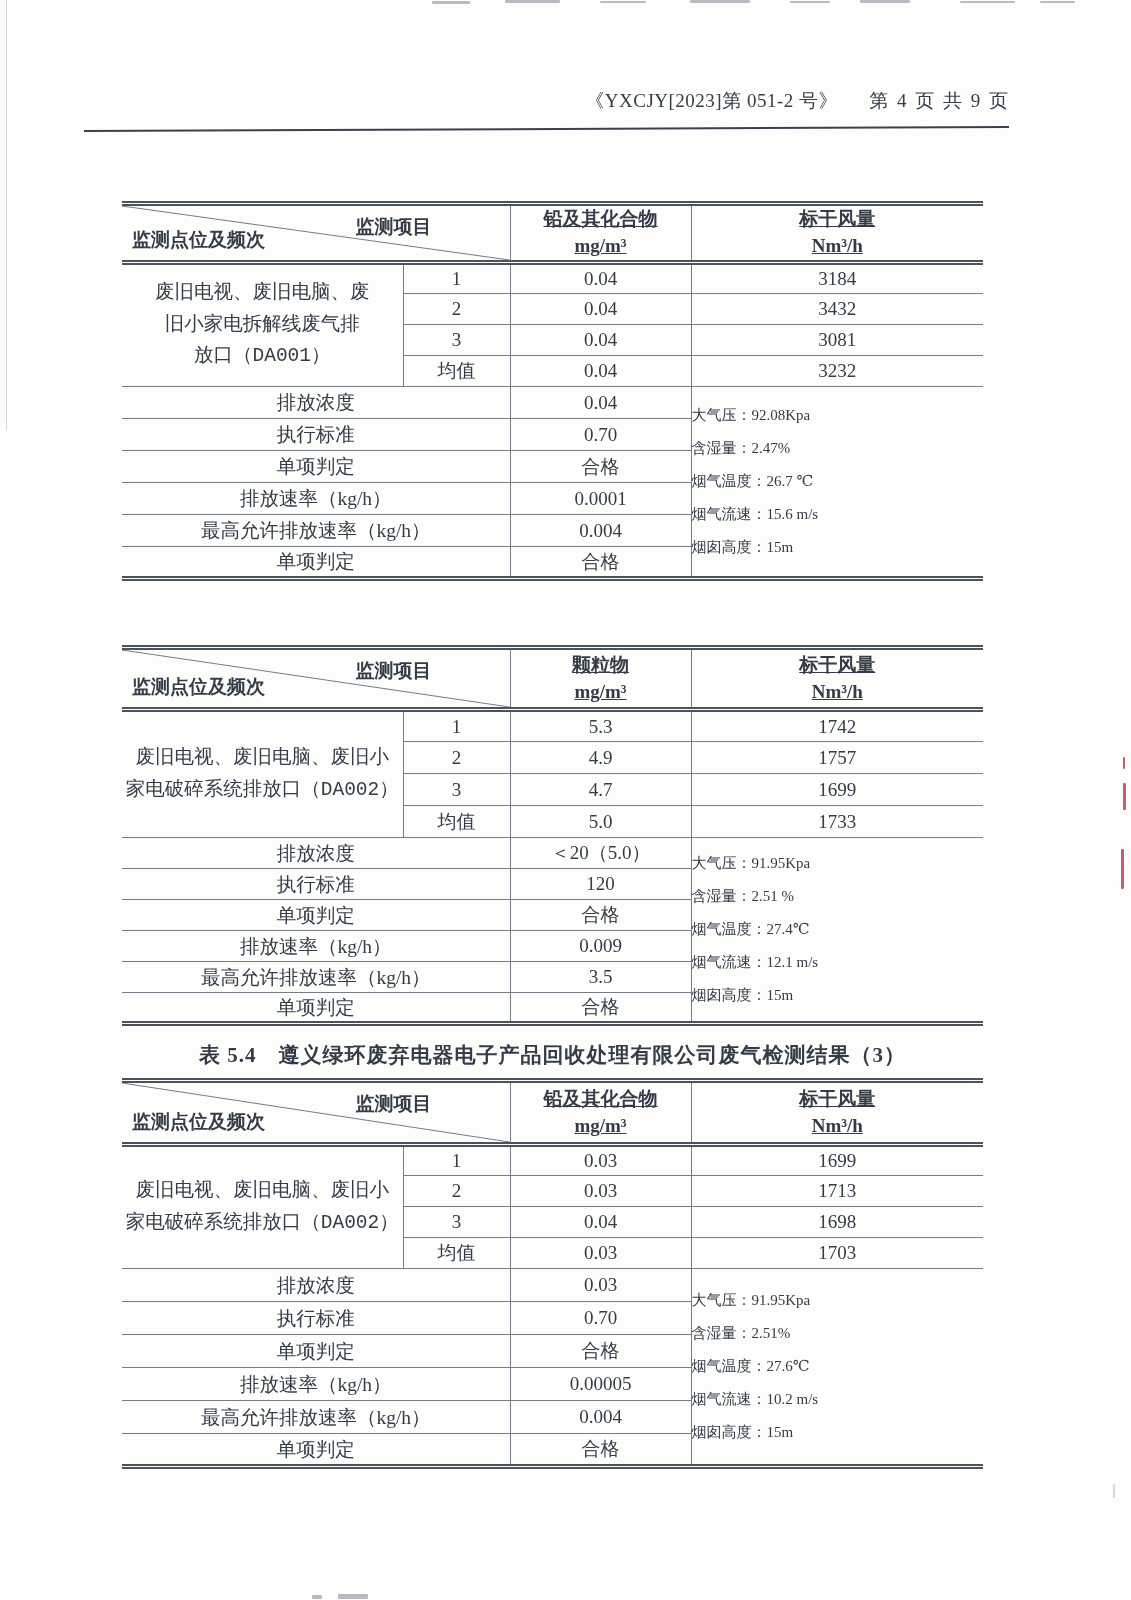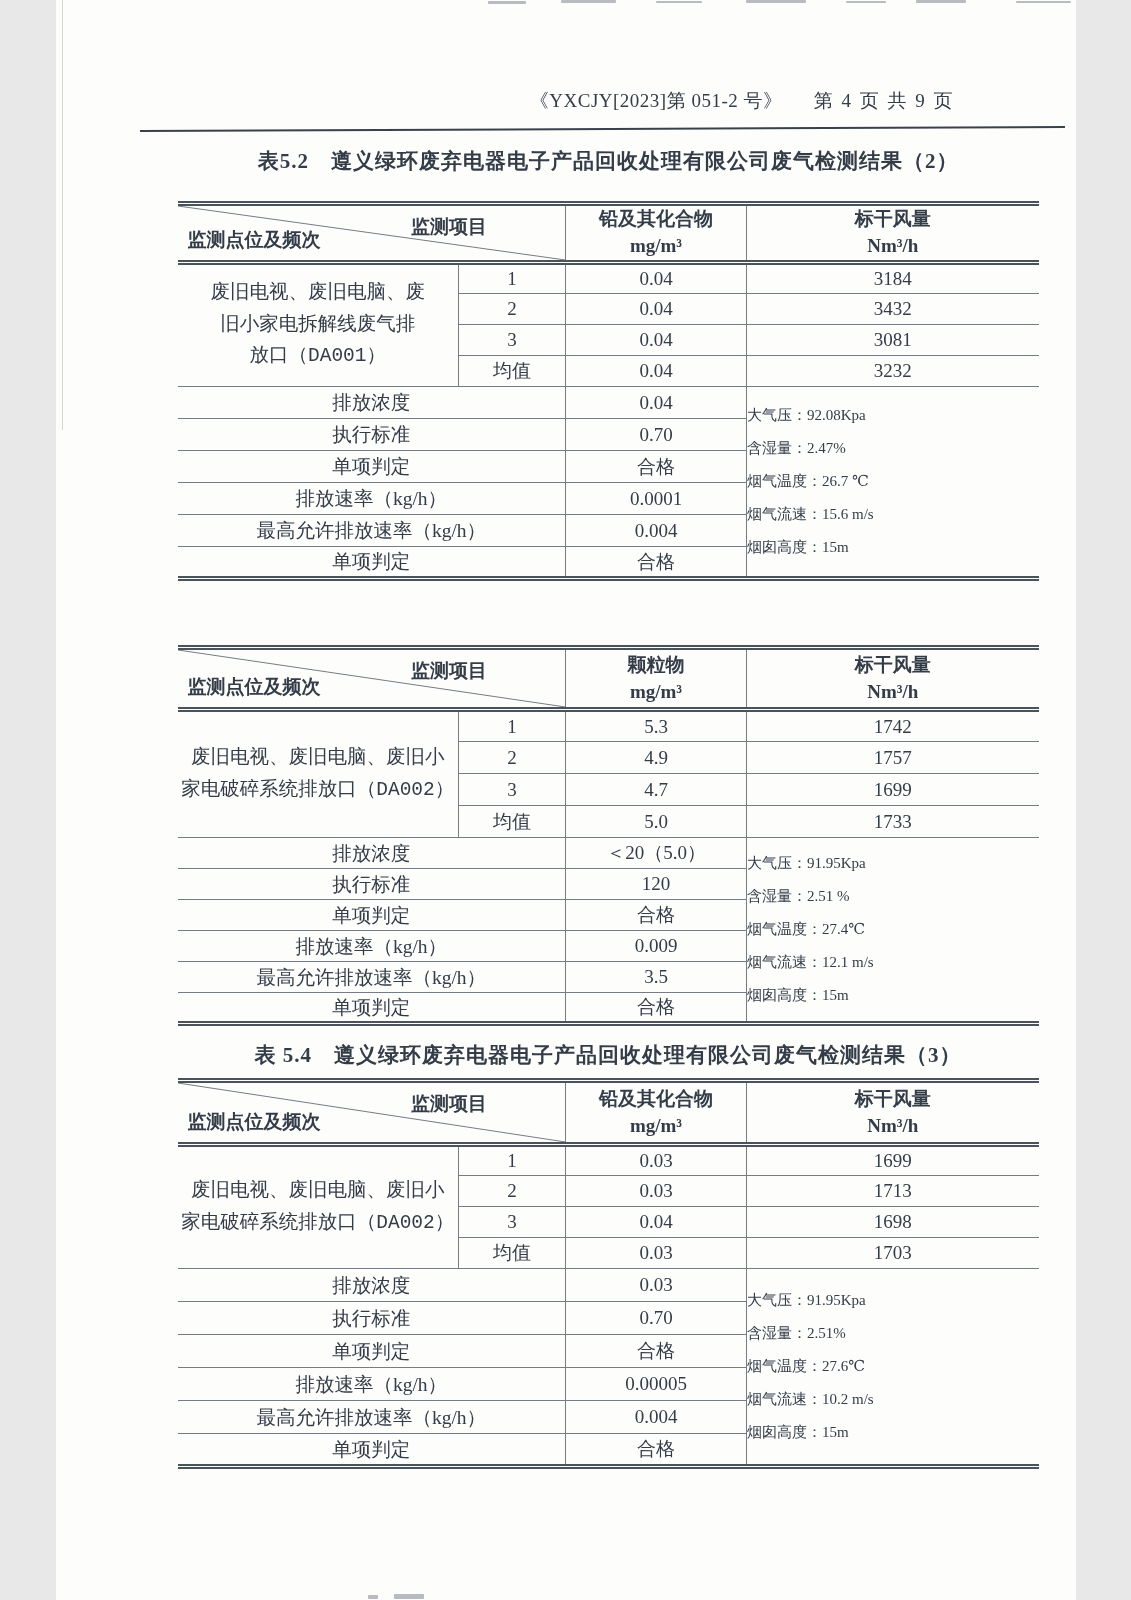--- a/index.html
+++ b/index.html
@@ -1,17 +1,17 @@
 <!DOCTYPE html>
 <html><head>
 <meta charset="utf-8">
 <style>
   html,body{margin:0;padding:0;background:#e8e8e8;}
   .page{
-    position:relative;width:1020px;height:1600px;margin:0 auto;
+    position:relative;width:1131px;height:1600px;margin:0 auto;
     background:#fdfdfc;overflow:hidden;
     font-family:"Liberation Serif","DejaVu Serif",serif;
     color:#333c47;
   }
   
   .page-header{
     position:absolute;top:88px;right:121px;
     font-size:19px;letter-spacing:.5px;white-space:nowrap;
   }
   .page-header .pgno{margin-left:26px;letter-spacing:2px;}
@@ -26,21 +26,21 @@
   }
   
   table.rpt{
     position:absolute;left:122px;width:861px;
     border-collapse:collapse;table-layout:fixed;
     border-top:5px double #4a525c;border-bottom:5px double #4a525c;
     font-size:19px;
   }
   table.rpt td{padding:0;vertical-align:middle;border-bottom:1px solid #767c85;}
   td.vr{border-right:1px solid #767c85;}
-  tr.hdr td{border-bottom:5px double #4a525c;}
+  tr.hdr td{border-bottom:5px double #4a525c;text-decoration:underline;}
   
   td.diag{position:relative;}
   td.diag svg{position:absolute;left:0;top:0;width:100%;height:100%;display:block;}
   .diag-top{position:absolute;top:8px;right:78px;font-weight:600;font-size:19px;}
   .diag-bottom{position:absolute;bottom:7px;left:10px;font-weight:600;font-size:19px;}
   td.ch{text-align:center;font-weight:600;line-height:1.4;}
   td.site{text-align:center;font-size:19.5px;line-height:1.62;font-family:Liberation Mono, monospace;}
   td.c{text-align:center;}
   td.sl{text-align:center;font-size:19.5px;}
   td.cond{font-size:15px;padding-left:24px;vertical-align:middle;}
@@ -59,21 +59,20 @@
 <body>
 
 <div class="page">
 
   <div class="page-header">
     <span>《YXCJY[2023]第 051-2 号》</span>
     <span class="pgno">第 4 页 共 9 页</span>
   </div>
   <div class="header-rule"></div>
 
-  <div class="tbl-title" style="top:147px">表5.2　遵义绿环废弃电器电子产品回收处理有限公司废气检测结果（2）</div>
   <table class="rpt t0" style="top:201px">
     <colgroup>
         <col style="width:281px">
         <col style="width:107px">
         <col style="width:181px">
         <col style="width:292px">
       </colgroup>
     <tbody>
         <tr class="hdr">
       <td colspan="2" class="diag vr">

